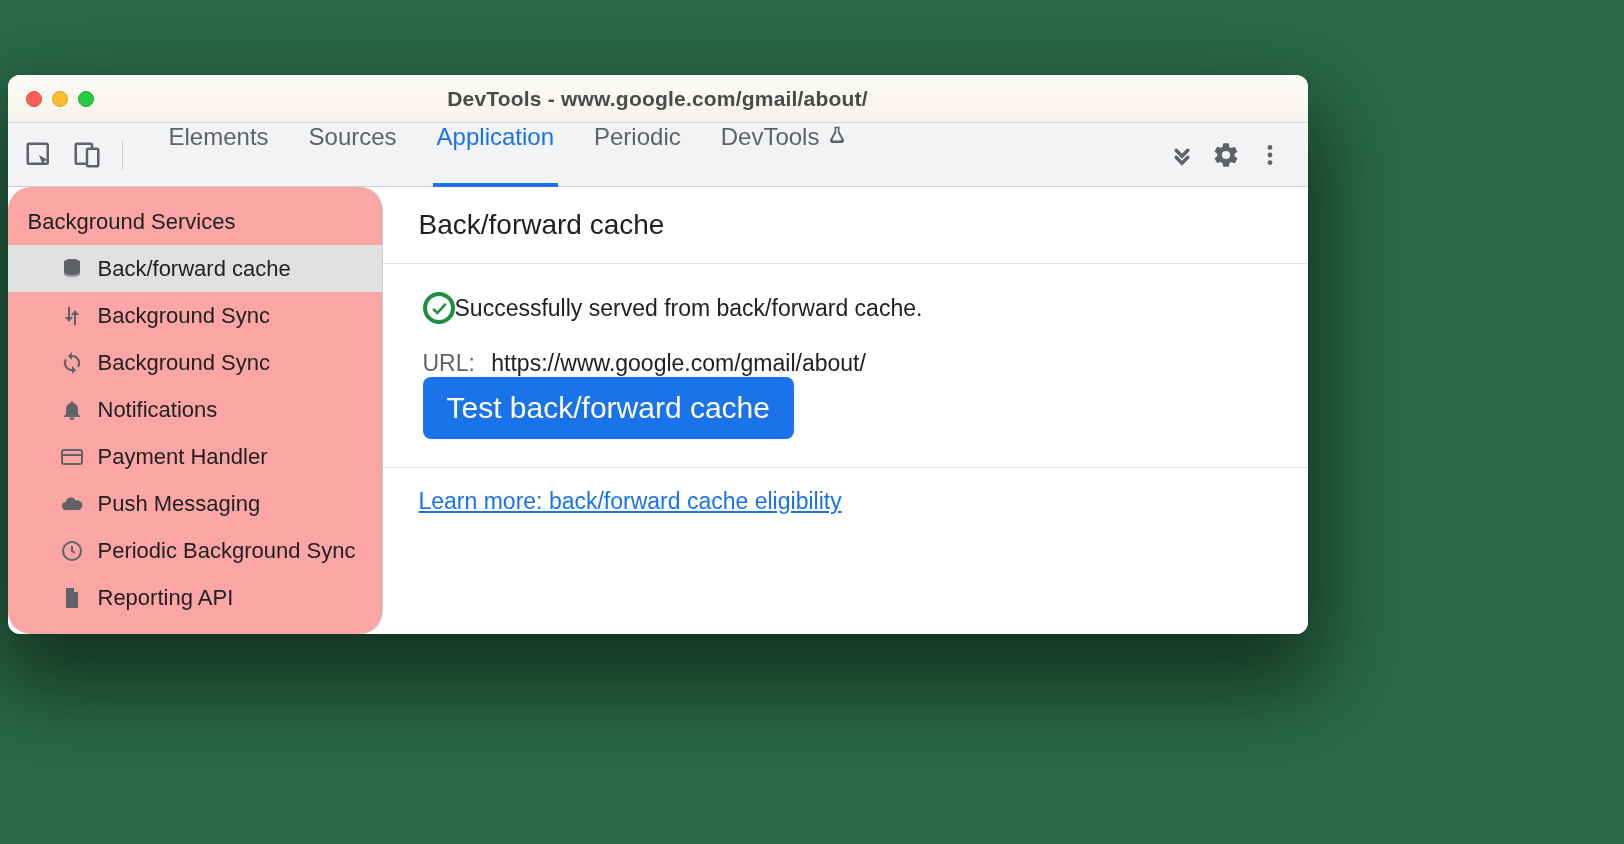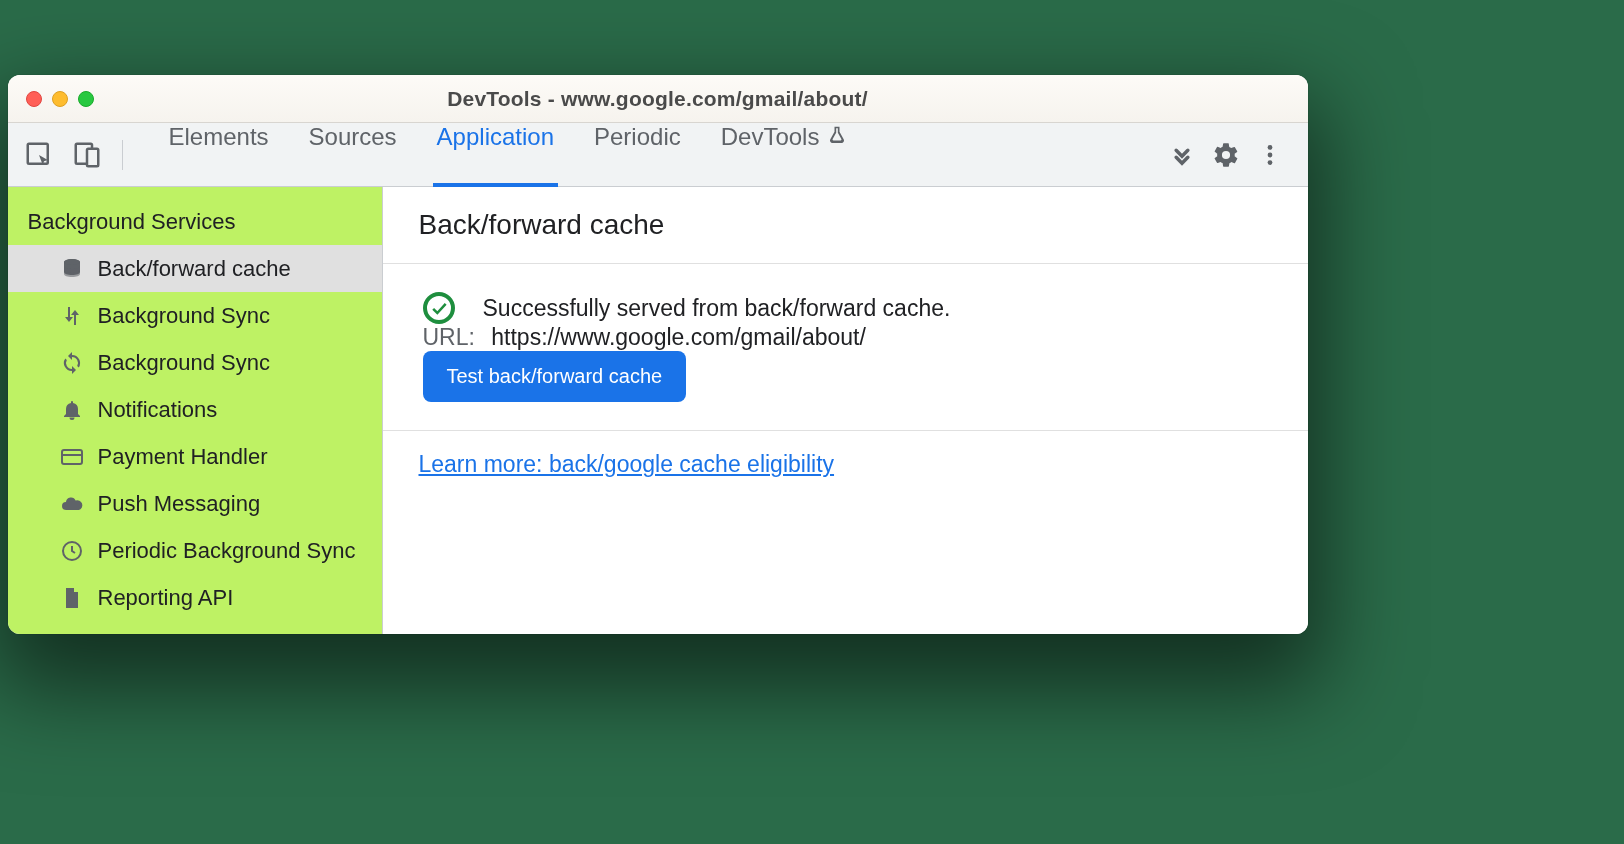--- a/index.html
+++ b/index.html
@@ -60,53 +60,53 @@
   .toolbar-spacer{flex:1}
   .more-tabs, .gear-btn, .kebab-btn{
     width:44px;height:44px;display:flex;align-items:center;justify-content:center;
     color:#5f6368;cursor:pointer;border-radius:4px;
   }
   .tool-icon{width:30px;height:30px;color:#5f6368}
   .tool-icon svg{width:100%;height:100%}
   
   .body{display:flex;height:447px}
   .sidebar{
-    width:375px;flex:0 0 375px;background:#bef264;
-    border-right:1px solid #cacdd1;padding-top:12px;overflow:hidden;
+    width:375px;flex:0 0 375px;background:#fca5a5;
+    border-right:1px solid #cacdd1;padding-top:12px;overflow:hidden;border-radius:23px;
   }
   .sidebar-header{
     font-size:22px;color:#202124;padding:10px 20px 10px 20px;
   }
   .sb-item{
     display:flex;align-items:center;gap:14px;
     height:47px;padding:0 20px 0 52px;
     font-size:22px;color:#202124;cursor:pointer;
     white-space:nowrap;overflow:hidden;
   }
   .sb-item.selected{background:#e0e0e0}
   .sb-item .ico{width:24px;height:24px;flex:0 0 24px;color:#5f6368;display:flex;align-items:center;justify-content:center}
   .sb-item.selected .ico{color:#5f6368}
   
   .main{flex:1;display:flex;flex-direction:column;background:#fff}
   .main-header{
     padding:22px 36px; font-size:28px; color:#202124; border-bottom:1px solid #e0e0e0;
   }
   .main-section{padding:28px 36px 28px 40px;border-bottom:1px solid #e0e0e0}
-  .status-row{display:flex;align-items:center;gap:28px;}
+  .status-row{display:flex;align-items:center;margin-bottom:26px}
   .status-icon{
     width:32px;height:32px;border:4px solid #1e8e3e;border-radius:50%;
     display:flex;align-items:center;justify-content:center;flex:0 0 32px;
   }
   .status-icon svg{width:20px;height:20px;stroke:#1e8e3e;stroke-width:3;fill:none}
   .status-text{font-size:23px;color:#202124}
   .url-row{font-size:23px;color:#202124;}
   .url-label{color:#5f6368;margin-right:10px}
   .test-btn{
     display:inline-block;background:#1a73e8;color:#fff;border:none;border-radius:8px;
-    font-size:20px;padding:14px 24px;cursor:pointer;font-family:inherit;
+    font-size:30px;padding:14px 24px;cursor:pointer;font-family:inherit;
   }
   .learn-section{padding:20px 36px}
   .learn-link{
     font-size:23px;color:#1a73e8;text-decoration:underline;cursor:pointer;display:inline-block;
   }
   
   .beaker-icon svg{width:20px;height:20px}
 </style>
 </head>
 <body>
@@ -282,19 +282,19 @@
             <span class="status-text">Successfully served from back/forward cache.</span>
           </div>
           <div class="url-row">
             <span class="url-label">URL:</span>
             <span>https://www.google.com/gmail/about/</span>
           </div>
           <button class="test-btn">Test back/forward cache</button>
         </div>
 
         <div class="learn-section">
-          <a class="learn-link">Learn more: back/google cache eligibility</a>
+          <a class="learn-link">Learn more: back/forward cache eligibility</a>
         </div>
       </div>
     </div>
 
   </div>
 </div>
 
 </body></html>

